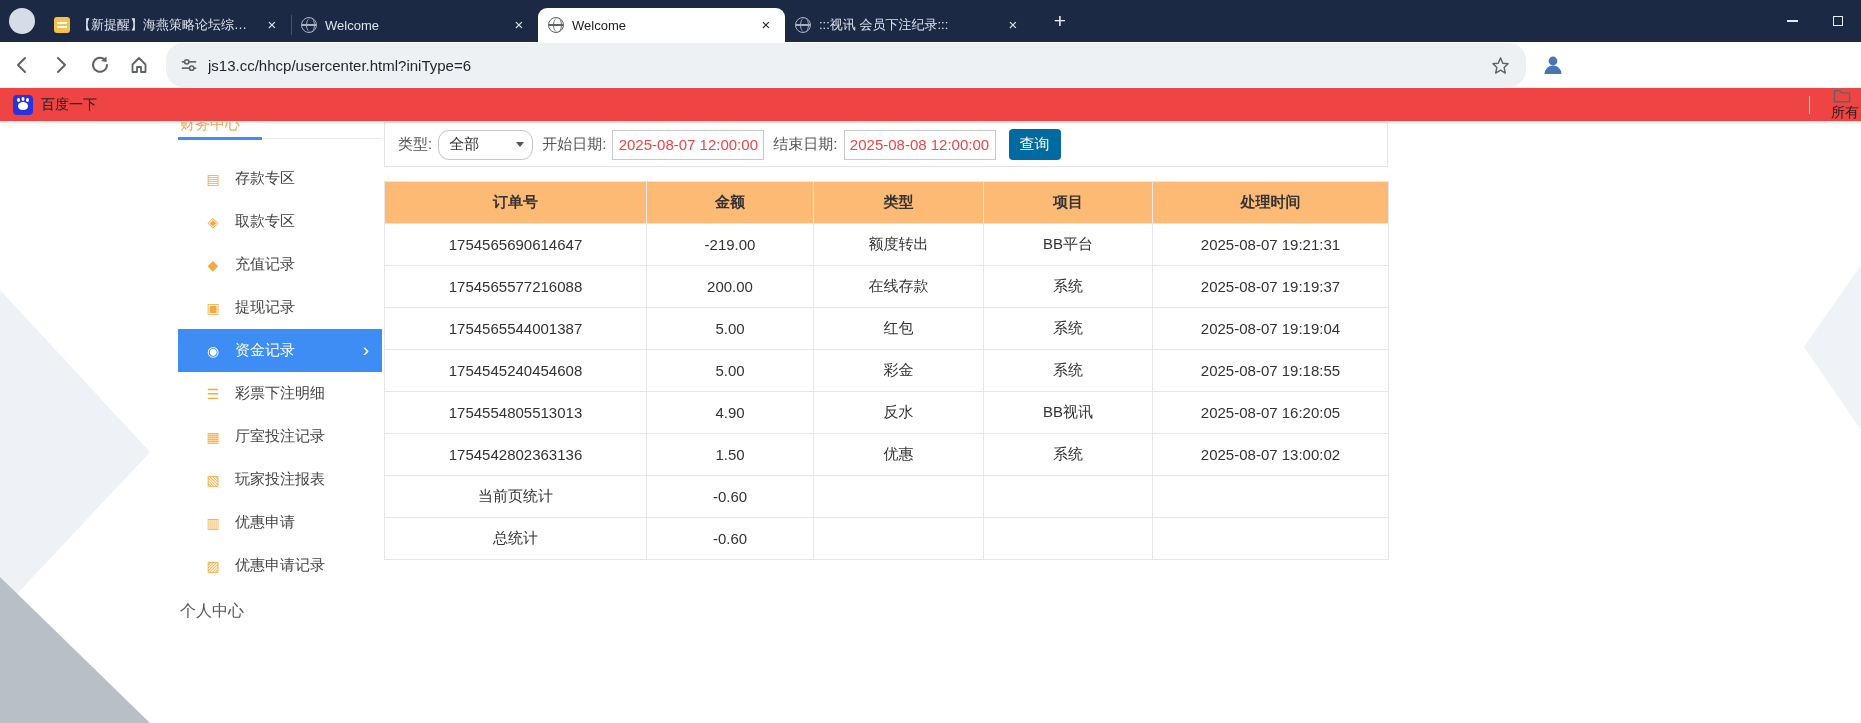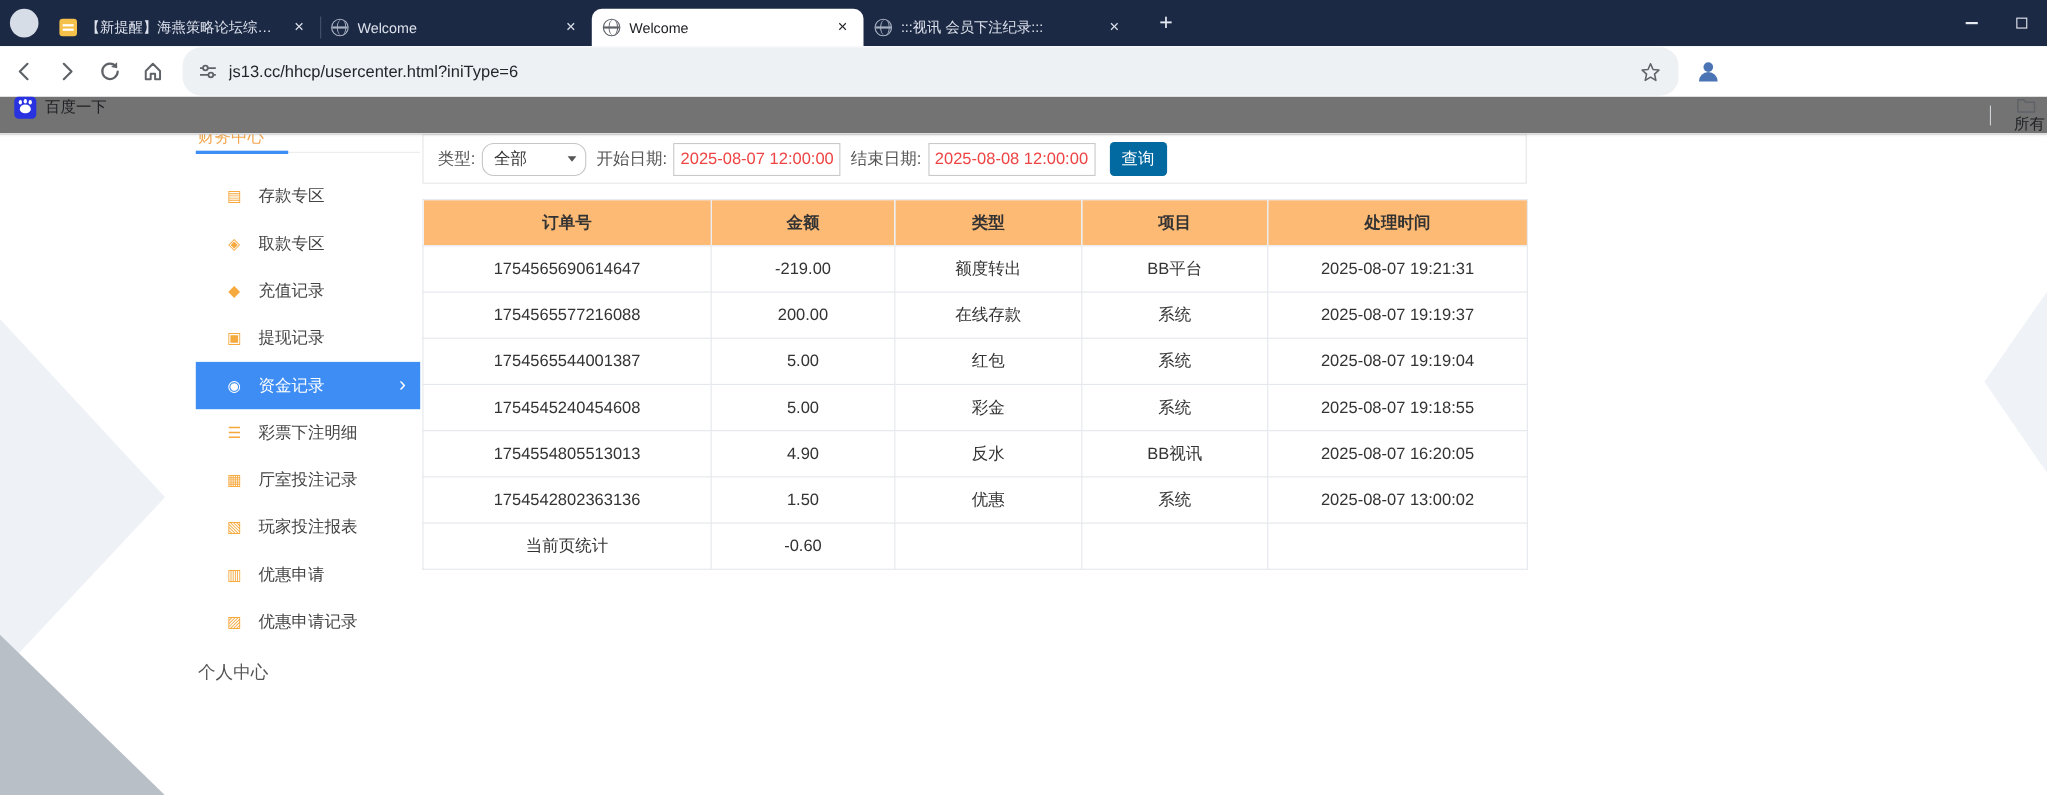--- a/index.html
+++ b/index.html
@@ -39,23 +39,23 @@
   
   .navbar { position: absolute; top: 42px; left: 0; right: 0; height: 46px; background: #fff; display: flex; align-items: center; }
   .nav-btn { width: 34px; height: 34px; margin-left: 5px; display: flex; align-items: center; justify-content: center; border-radius: 50%; flex: none; }
   .addressbar { position: relative; margin-left: 10px; width: 1360px; height: 44px; background: #eef1f4; border-radius: 17px;
                 display: flex; align-items: center; padding: 0 14px; flex: none; }
   .url-text { font-size: 15px; color: #24262b; margin-left: 10px; flex: 1; white-space: nowrap; overflow: hidden; }
   .star-btn { width: 24px; height: 24px; display: flex; align-items: center; justify-content: center; flex: none; }
   .avatar-btn { width: 30px; height: 30px; margin-left: 12px; display: flex; align-items: center; justify-content: center; flex: none; }
 
   
-  .bookmarksbar { position: absolute; top: 88px; left: 0; right: 0; height: 34px; background: #737373;
+  .bookmarksbar { position: absolute; top: 88px; left: 0; right: 0; height: 34px; background: #ef4444;
                   border-bottom: 1px solid #e8eaed; box-shadow: 0 1px 3px rgba(0,0,0,.10);
-                  display: flex; align-items: flex-start; z-index: 5; font-family: Liberation Mono, monospace; }
+                  display: flex; align-items: center; z-index: 5; font-family: Liberation Mono, monospace; }
   .bm-item { display: flex; align-items: center; margin-left: 13px; font-size: 14px; color: #202124; }
   .baidu-icon { width: 20px; height: 20px; border-radius: 4px; background: #2932e1; margin-right: 8px; position: relative; }
   .baidu-icon::before { content: ''; position: absolute; left: 5px; top: 7px; width: 10px; height: 8px; background: #fff; border-radius: 50% 50% 46% 46%; }
   .baidu-icon::after { content: ''; position: absolute; left: 4px; top: 3px; width: 3px; height: 4px; background: #fff; border-radius: 50%;
                        box-shadow: 4.5px -1px 0 0 #fff, 9px 0 0 0 #fff; }
   .bm-right { position: absolute; right: 0; top: 0; height: 100%; display: flex; align-items: center; }
   .bm-divider { width: 1px; height: 18px; background: #d0d3d8; margin-right: 13px; }
   .bm-all { display: flex; align-items: center; flex-direction: column; }
   .bm-all-label { font-size: 14px; color: #202124; margin-left: 8px; width: 30px; overflow: hidden; white-space: nowrap; }
 
@@ -331,18 +331,25 @@
               <td>系统</td>
               <td>2025-08-07 13:00:02</td>
             </tr>
             <tr>
               <td>当前页统计</td>
               <td>-0.60</td>
               <td></td>
               <td></td>
               <td></td>
             </tr>
+            <tr>
+              <td>总统计</td>
+              <td>-0.60</td>
+              <td></td>
+              <td></td>
+              <td></td>
+            </tr>
           </tbody>
       </table>
     </div>
   </div>
 
 </div>
 
 </body></html>

